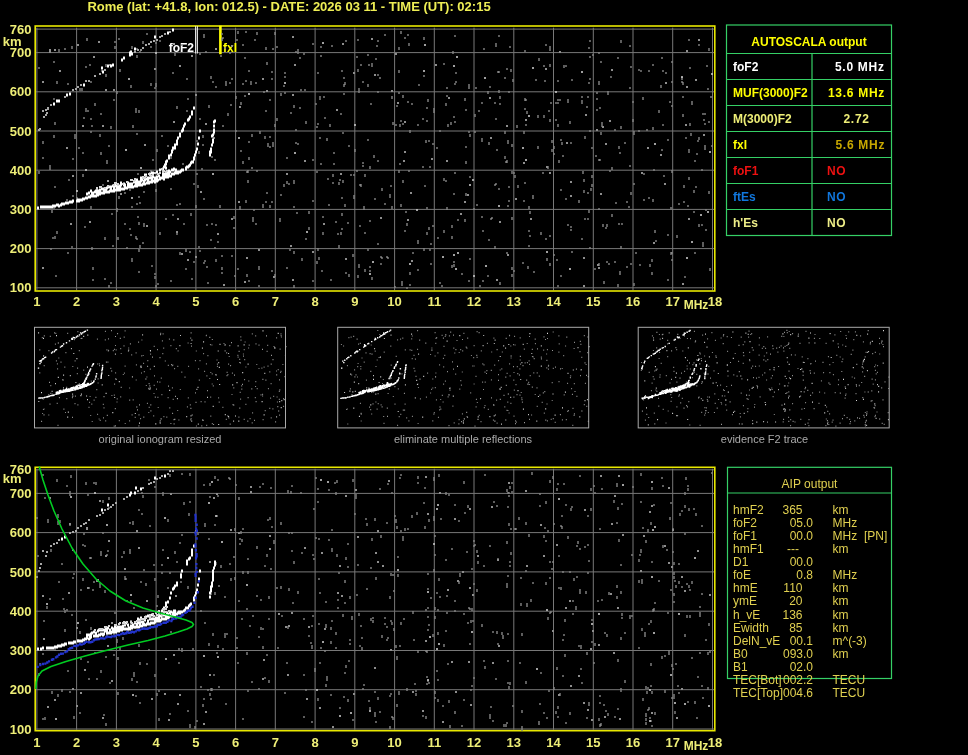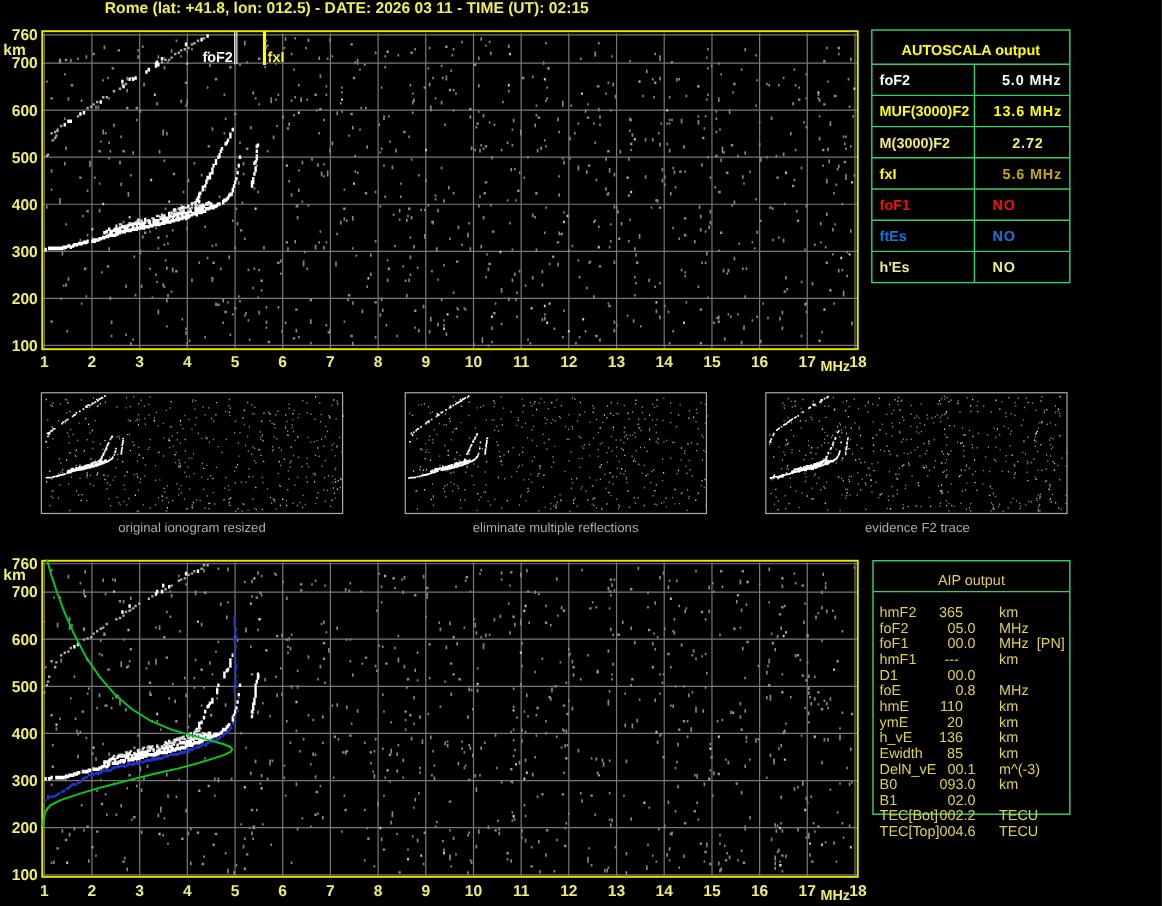--- a/index.html
+++ b/index.html
@@ -1,15 +1,15 @@
 <!DOCTYPE html>
 <html><head><meta charset="utf-8"><title>ionogram</title>
 <style>
 html,body{margin:0;padding:0;background:#000;width:968px;height:755px;overflow:hidden}
-#wrap{will-change:transform;position:relative;width:968px;height:755px;background:#fdba74}
+#wrap{will-change:transform;position:relative;width:968px;height:755px;background:#4c1d95}
 </style></head>
 <body>
 <div id="wrap">
 <svg width="968" height="755" viewBox="0 0 968 755" style="position:absolute;top:0;left:0;background:#000;opacity:0.999">
 <rect x="0" y="0" width="968" height="755" fill="#000"></rect>
 <text x="289" y="10.5" font-family="Liberation Sans, sans-serif" font-size="13" font-weight="bold" fill="#eeee55" text-anchor="middle">Rome (lat: +41.8, lon: 012.5) - DATE: 2026 03 11 - TIME (UT): 02:15</text>
 <path d="M36.9 27.7V290.3M76.6 27.7V290.3M116.4 27.7V290.3M156.1 27.7V290.3M195.9 27.7V290.3M235.6 27.7V290.3M275.3 27.7V290.3M315.1 27.7V290.3M354.8 27.7V290.3M394.6 27.7V290.3M434.3 27.7V290.3M474.0 27.7V290.3M513.8 27.7V290.3M553.5 27.7V290.3M593.3 27.7V290.3M633.0 27.7V290.3M672.7 27.7V290.3M712.5 27.7V290.3M35.6 287.8H714M35.6 248.6H714M35.6 209.4H714M35.6 170.2H714M35.6 131.0H714M35.6 91.8H714M35.6 52.6H714M35.6 29.1H714" stroke="#787878" stroke-width="1" fill="none"></path>
 <rect x="35.2" y="26.0" width="679.6" height="265.0" fill="none" stroke="#e8e800" stroke-width="1.6"></rect>
 <path d="M36.9 468.8V729.8M76.6 468.8V729.8M116.4 468.8V729.8M156.1 468.8V729.8M195.9 468.8V729.8M235.6 468.8V729.8M275.3 468.8V729.8M315.1 468.8V729.8M354.8 468.8V729.8M394.6 468.8V729.8M434.3 468.8V729.8M474.0 468.8V729.8M513.8 468.8V729.8M553.5 468.8V729.8M593.3 468.8V729.8M633.0 468.8V729.8M672.7 468.8V729.8M712.5 468.8V729.8M35.6 729.0H714M35.6 689.7H714M35.6 650.5H714M35.6 611.2H714M35.6 571.9H714M35.6 532.6H714M35.6 493.4H714M35.6 469.8H714" stroke="#787878" stroke-width="1" fill="none"></path>
 <rect x="35.2" y="467.3" width="679.6" height="263.4" fill="none" stroke="#e8e800" stroke-width="1.6"></rect>

